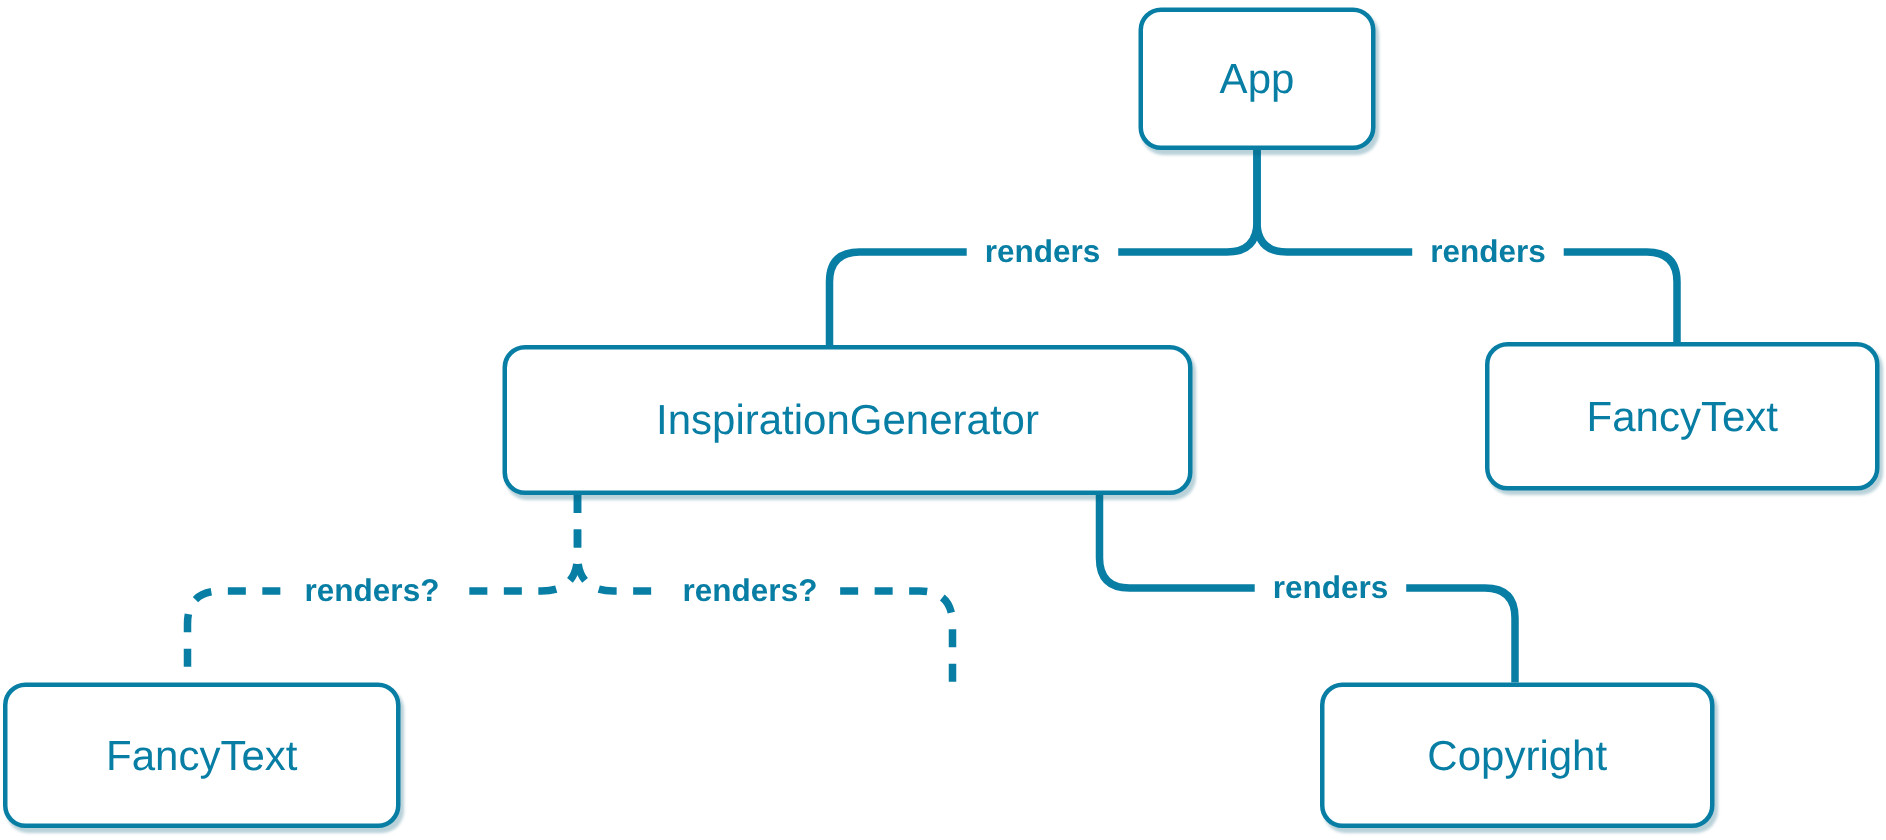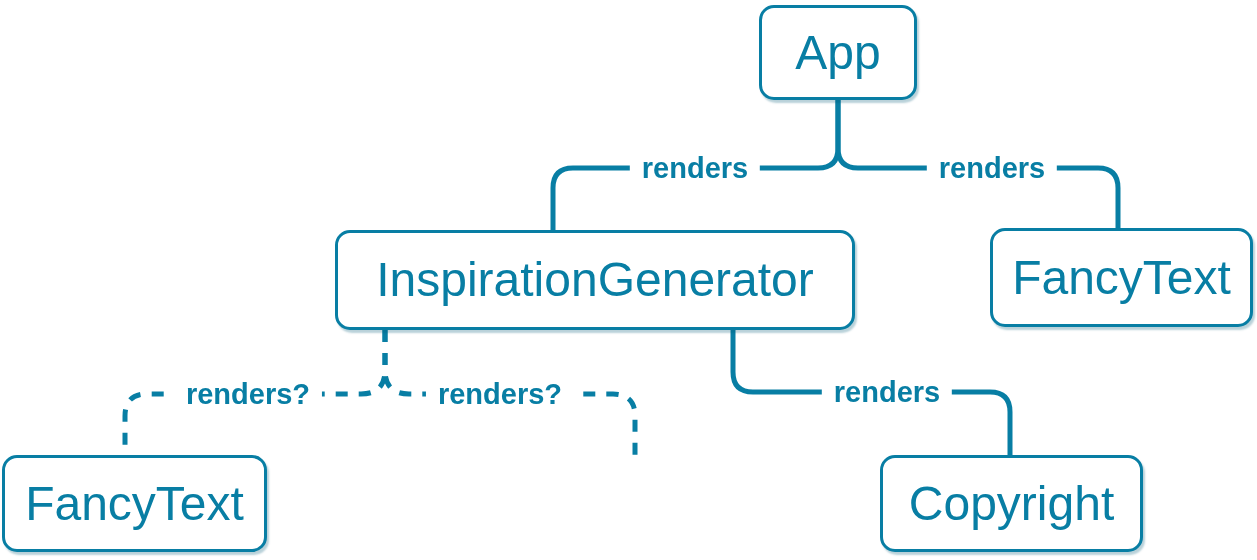--- a/index.html
+++ b/index.html
@@ -36,37 +36,37 @@
   }
   .node {
     position: absolute;
     background: var(--node-bg);
     border: 3px solid var(--accent);
     border-radius: 15px;
     display: flex;
     align-items: center;
     justify-content: center;
     color: var(--accent);
-    font-size: 48px;
+    font-size: 28px;
     line-height: 1;
     box-shadow: 2px 3px 2px rgba(4, 89, 117, 0.28);
   }
   .node-app                  { left: 759px;  top: 5px;   width: 158px; height: 95px; }
-  .node-inspiration          { left: 335px;  top: 230px; width: 520px; height: 100px; }
+  .node-inspiration          { left: 335px;  top: 230px; width: 460px; height: 100px; }
   .node-fancy-text-top       { left: 990px;  top: 228px; width: 263px; height: 99px; }
   .node-fancy-text-bottom    { left: 2px;    top: 455px; width: 265px; height: 97px; }
   .node-color                { left: 537px;  top: 455px; width: 185px; height: 97px; }
   .node-copyright            { left: 880px;  top: 455px; width: 263px; height: 97px; }
   .edge-label {
     position: absolute;
     transform: translate(-50%, -50%);
     background: var(--page-bg);
     padding: 0 12px;
     color: var(--accent);
-    font-size: 29px;
+    font-size: 21px;
     font-weight: 700;
     line-height: 1.2;
     white-space: nowrap;
   }
   .edge-label-app-left       { left: 695px; top: 168px; }
   .edge-label-app-right      { left: 992px; top: 168px; }
   .edge-label-copyright      { left: 887px; top: 392px; }
   .edge-label-dashed-left    { left: 248px; top: 394px; }
   .edge-label-dashed-right   { left: 500px; top: 394px; }
 </style>

